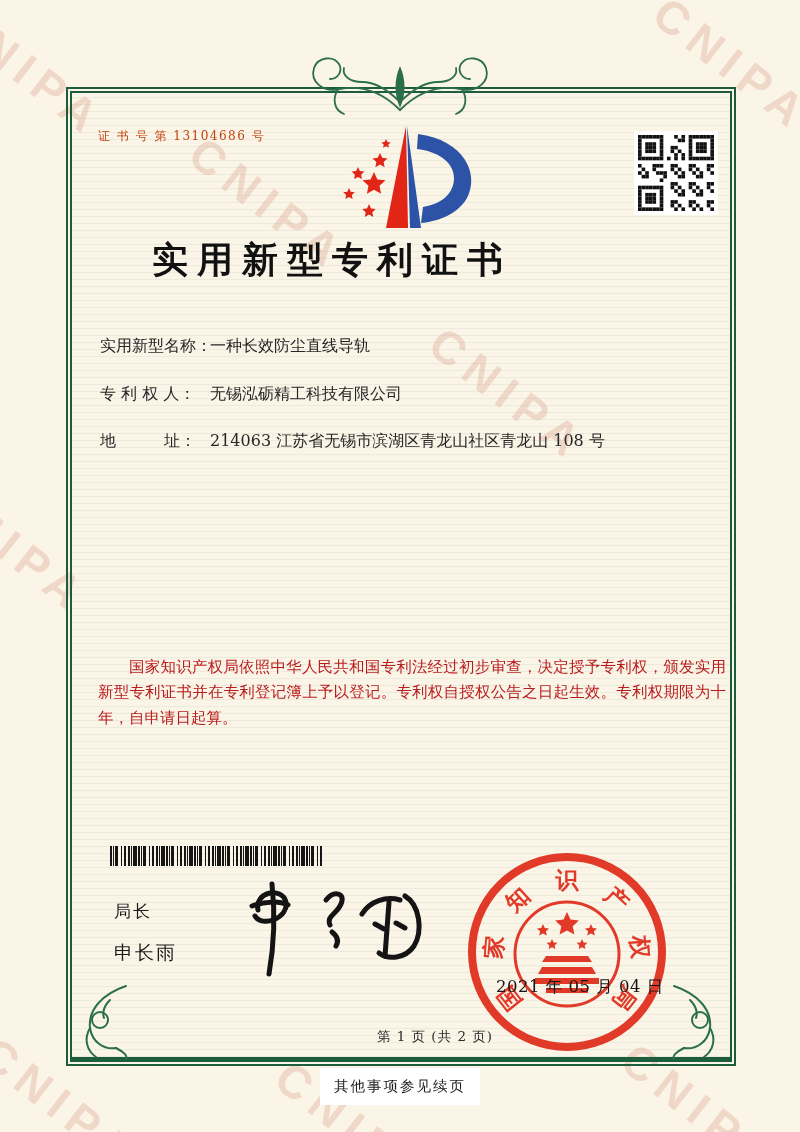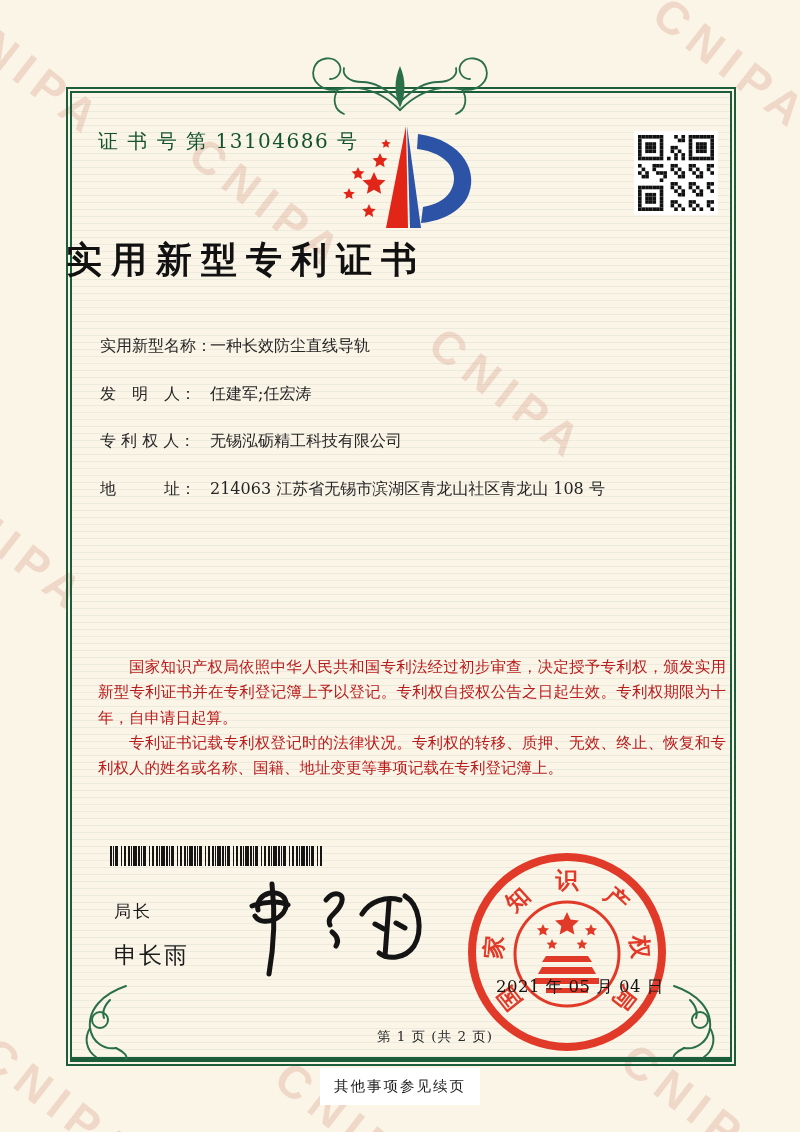--- a/index.html
+++ b/index.html
@@ -40,44 +40,44 @@
     background:
       repeating-linear-gradient(0deg,
         rgba(130,165,145,0.13) 0px, rgba(130,165,145,0.13) 1px,
         rgba(0,0,0,0) 1px, rgba(0,0,0,0) 7px);
   }
   .ornament-top{left:280px;top:50px;width:240px;height:74px;z-index:2;}
   .corner-bl{left:70px;top:980px;width:60px;height:80px;z-index:2;}
   .corner-br{left:670px;top:980px;width:60px;height:80px;z-index:2;transform:scaleX(-1);}
 
   
-  .cert-no{left:98px;top:128px;font-size:20px;letter-spacing:1.5px;color:#14532d;z-index:3;}
+  .cert-no{left:98px;top:128px;font-size:12px;letter-spacing:1.5px;color:#c2410c;z-index:3;}
   .logo{left:328px;top:122px;width:152px;height:108px;z-index:3;}
   .qr-patch{left:634px;top:131px;width:84px;height:84px;background:#fff;z-index:3;}
   .qr-patch svg{position:absolute;left:4px;top:4px;}
   .title{
-    left:66px;top:236px;width:532px;
+    left:66px;top:236px;width:532px;text-align:center;
     font-size:36px;font-weight:600;letter-spacing:9px;color:#111;z-index:3;
   }
 
   
   .fields{left:100px;top:336px;width:626px;z-index:3;font-size:16px;color:#262626;}
   .field-row{height:47.6px;position:relative;}
   .field-label{display:inline-block;width:110px;white-space:pre;}
   .field-value{white-space:pre;text-align:center;}
   .grant-no{position:absolute;left:325px;top:0;}
 
   
   .body-text{left:98px;top:655px;width:628px;z-index:3;font-size:15.5px;line-height:1.63;color:#b91c1c;}
   .body-text p{margin:0;text-indent:2em;text-align:justify;}
 
   
   .barcode{left:110px;top:846px;width:212px;height:20px;z-index:3;}
   .director-title{left:114px;top:900px;font-size:17px;letter-spacing:2px;z-index:3;color:#1c1c1c;}
-  .director-name{left:114px;top:940px;font-size:23px;letter-spacing:2px;z-index:3;color:#1c1c1c;}
+  .director-name{left:114px;top:940px;font-size:19px;letter-spacing:2px;z-index:3;color:#1c1c1c;}
   .signature{left:228px;top:878px;width:200px;height:105px;z-index:4;}
   .seal{left:462px;top:850px;width:210px;height:208px;z-index:3;}
   .seal-date{left:496px;top:976px;font-size:16.5px;color:#141414;letter-spacing:0.5px;z-index:5;white-space:pre;}
 
   .page-footer{left:66px;top:1028px;width:738px;text-align:center;font-size:13.5px;color:#2a2a2a;z-index:3;letter-spacing:1px;}
   .cont-note{
     left:50%;top:1068px;transform:translateX(-50%);
     background:#fff;padding:9px 14px;font-size:14.5px;letter-spacing:2px;
     color:#1c1c1c;z-index:3;white-space:nowrap;
   }
@@ -333,33 +333,29 @@
     </svg>
 </div>
 
 <div class="abs title">实用新型专利证书</div>
 
 <div class="abs fields">
   <div class="field-row">
     <span class="field-label">实用新型名称：</span><span class="field-value">一种长效防尘直线导轨</span>
   </div>
   <div class="field-row">
-    <span class="field-label">发　明　人：</span><span class="field-value">任建军;任宏涛</span>
-  </div>
-  <div class="field-row">
     <span class="field-label">专 利 权 人：</span><span class="field-value">无锡泓砺精工科技有限公司</span>
   </div>
   <div class="field-row">
     <span class="field-label">地　　　址：</span><span class="field-value">214063 江苏省无锡市滨湖区青龙山社区青龙山 108 号</span>
   </div>
 </div>
 
 <div class="abs body-text">
   <p>国家知识产权局依照中华人民共和国专利法经过初步审查，决定授予专利权，颁发实用新型专利证书并在专利登记簿上予以登记。专利权自授权公告之日起生效。专利权期限为十年，自申请日起算。</p>
-  <p>专利证书记载专利权登记时的法律状况。专利权的转移、质押、无效、终止、恢复和专利权人的姓名或名称、国籍、地址变更等事项记载在专利登记簿上。</p>
 </div>
 
 <svg id="barcode-svg" class="abs barcode" viewBox="0 0 212 20" preserveAspectRatio="none">
     <rect x="0" y="0" width="2" height="20" fill="#151515"></rect>
     <rect x="3" y="0" width="1" height="20" fill="#151515"></rect>
     <rect x="5" y="0" width="3" height="20" fill="#151515"></rect>
     <rect x="11" y="0" width="1" height="20" fill="#151515"></rect>
     <rect x="14" y="0" width="2" height="20" fill="#151515"></rect>
     <rect x="18" y="0" width="2" height="20" fill="#151515"></rect>
     <rect x="21" y="0" width="1" height="20" fill="#151515"></rect>

